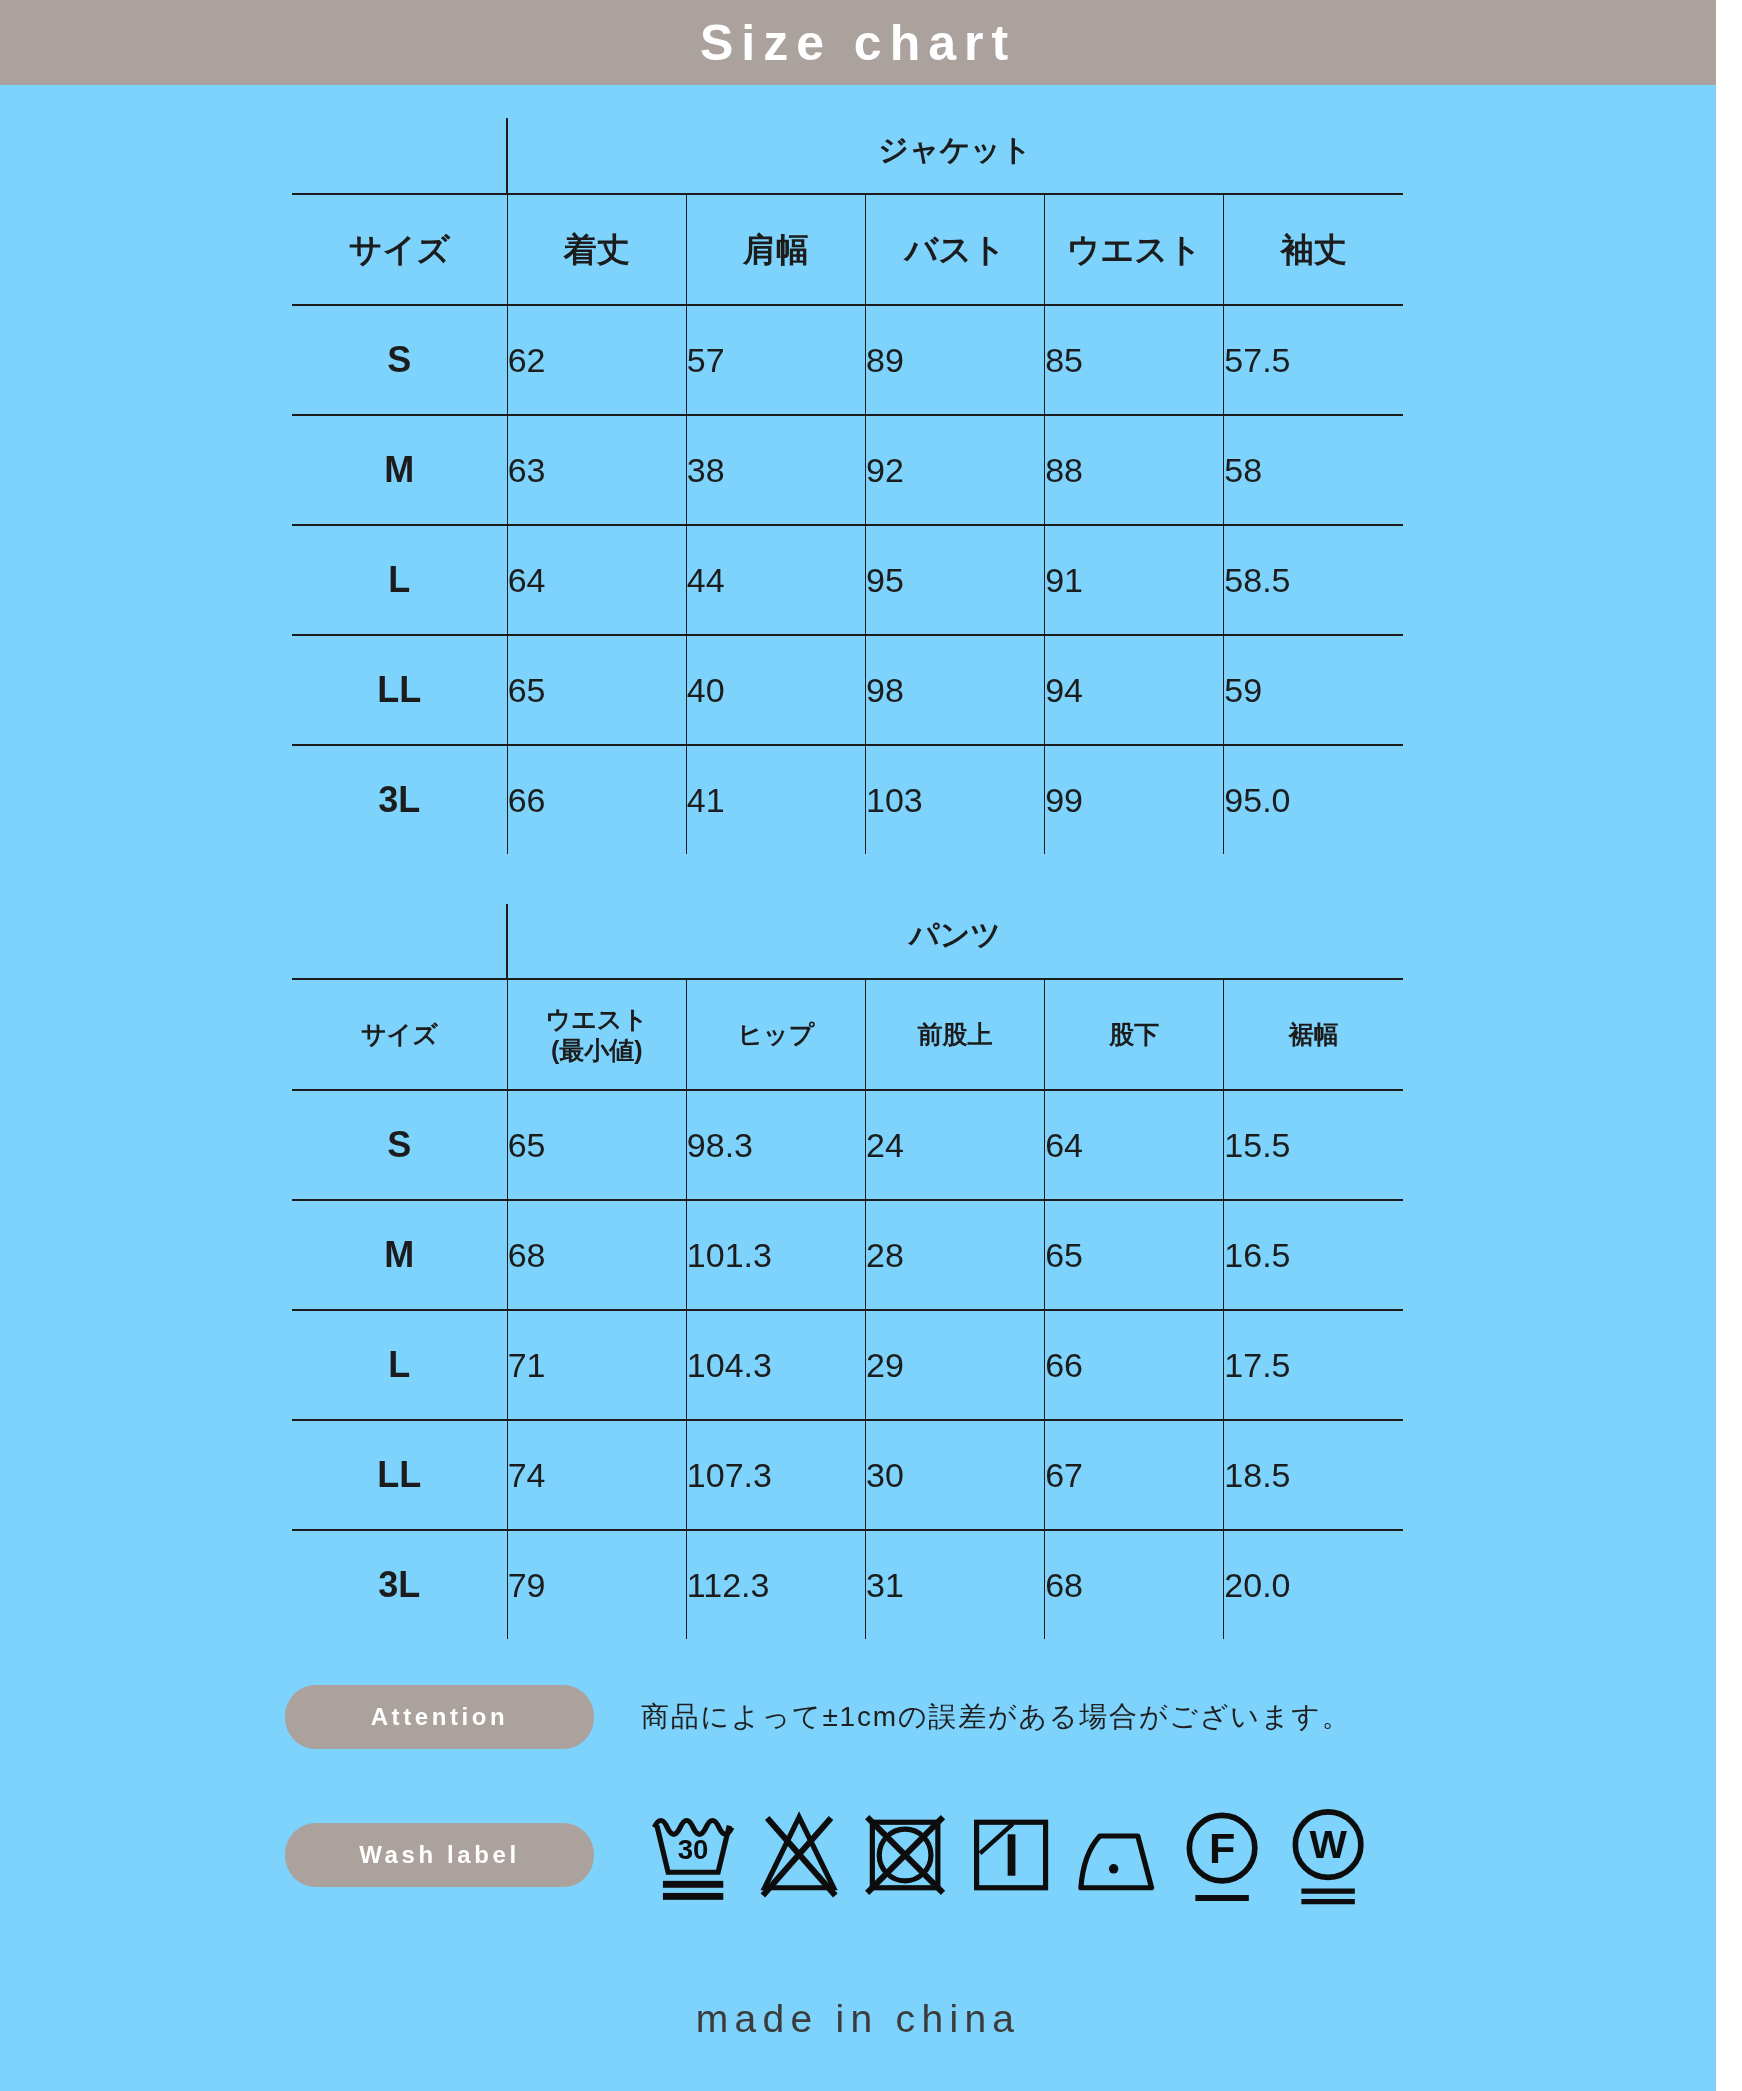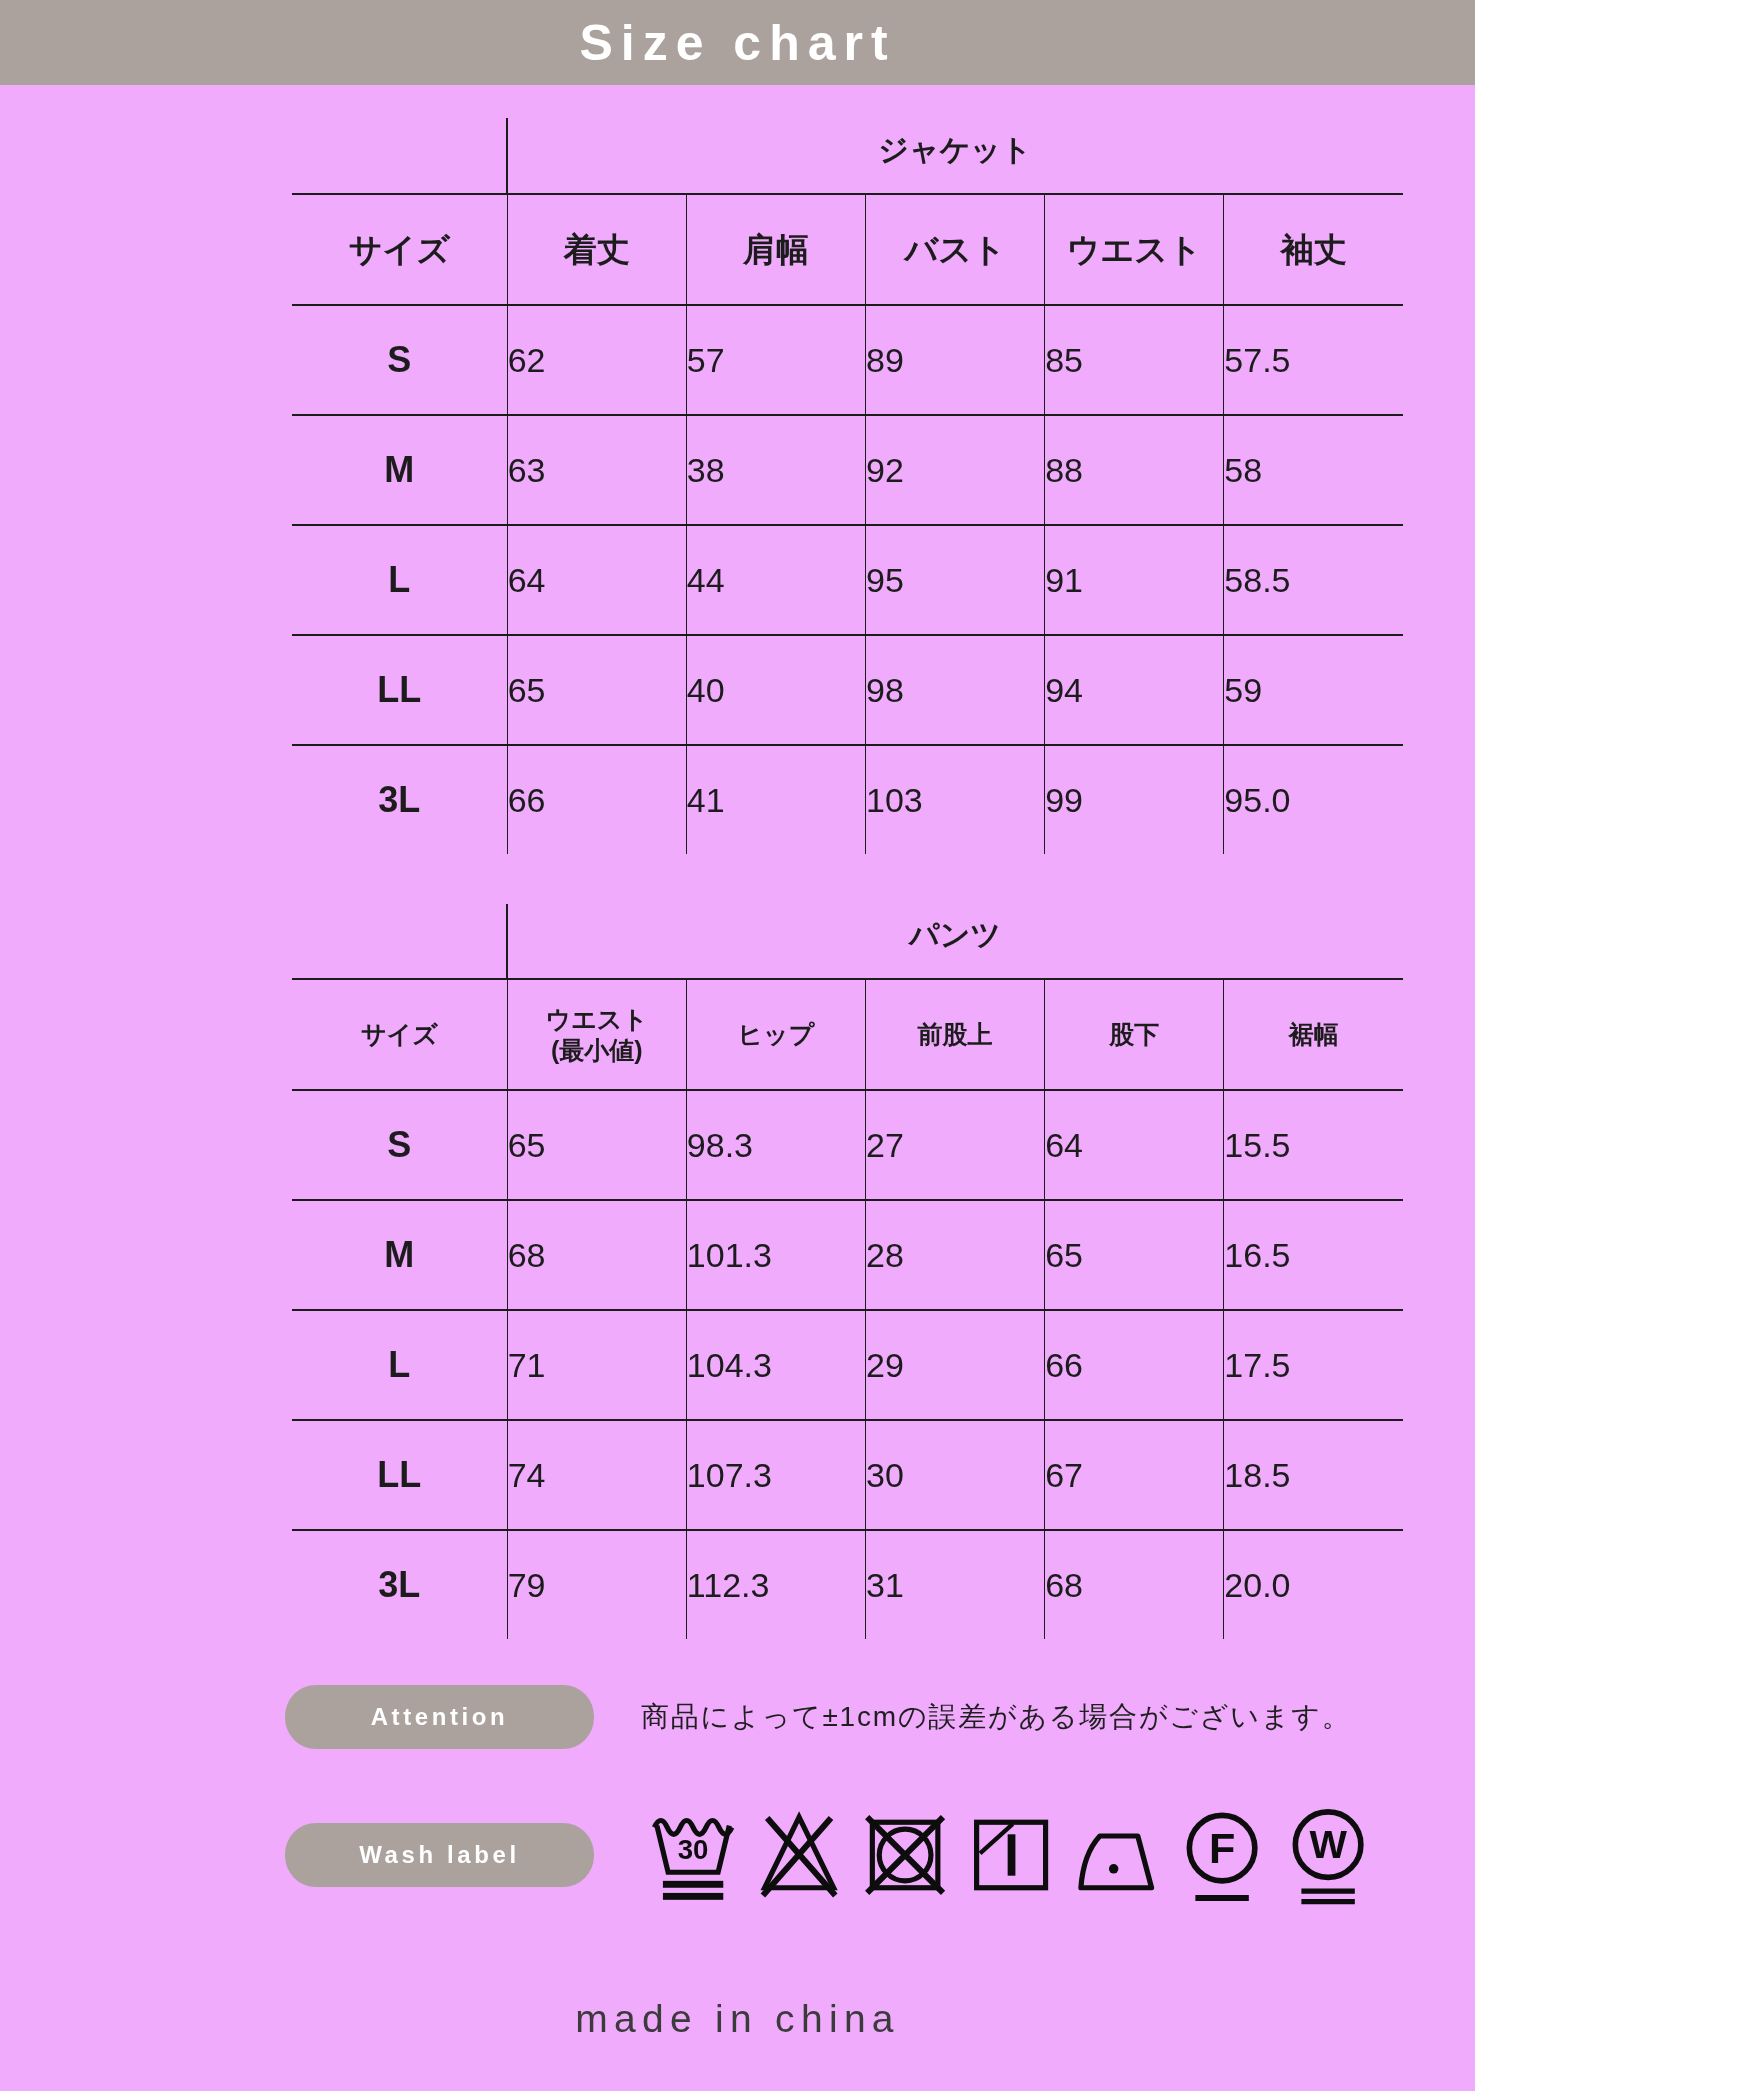--- a/index.html
+++ b/index.html
@@ -1,19 +1,19 @@
 <!DOCTYPE html>
 <html style="font-size:14.3px"><head>
 <meta charset="utf-8">
 <style>
   html,body{margin:0;padding:0;background:#ffffff;}
   .page{
     position:relative;
-    width:1475px;height:2091px;
-    background:#f0abfc;
+    width:1716px;height:2091px;
+    background:#7dd3fc;
     font-family:"Liberation Sans","DejaVu Sans",sans-serif;
     color:#1c1c1c;
     overflow:hidden;
   }
   
   .topbar{
     height:85px;background:#aba29d;
     display:flex;align-items:center;justify-content:center;
   }
   .topbar .title{
@@ -174,21 +174,21 @@
           <th>前股上</th>
           <th>股下</th>
           <th>裾幅</th>
         </tr>
       </thead>
       <tbody>
         <tr>
           <td class="size-cell">S</td>
           <td class="num-cell">65</td>
           <td class="num-cell">98.3</td>
-          <td class="num-cell">27</td>
+          <td class="num-cell">24</td>
           <td class="num-cell">64</td>
           <td class="num-cell">15.5</td>
         </tr>
         <tr>
           <td class="size-cell">M</td>
           <td class="num-cell">68</td>
           <td class="num-cell">101.3</td>
           <td class="num-cell">28</td>
           <td class="num-cell">65</td>
           <td class="num-cell">16.5</td>

